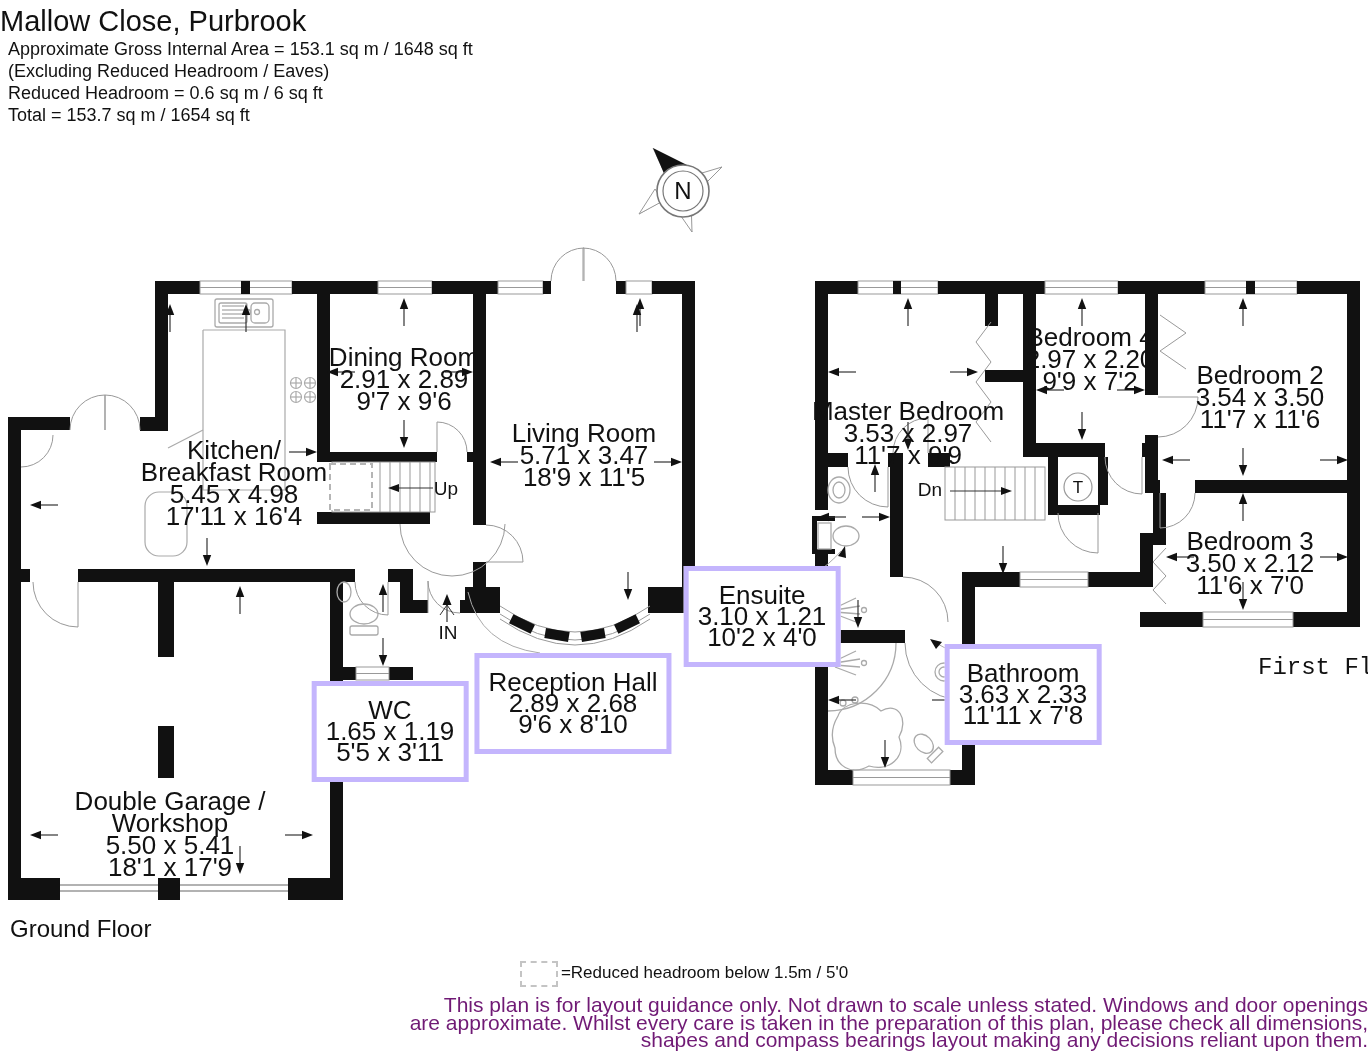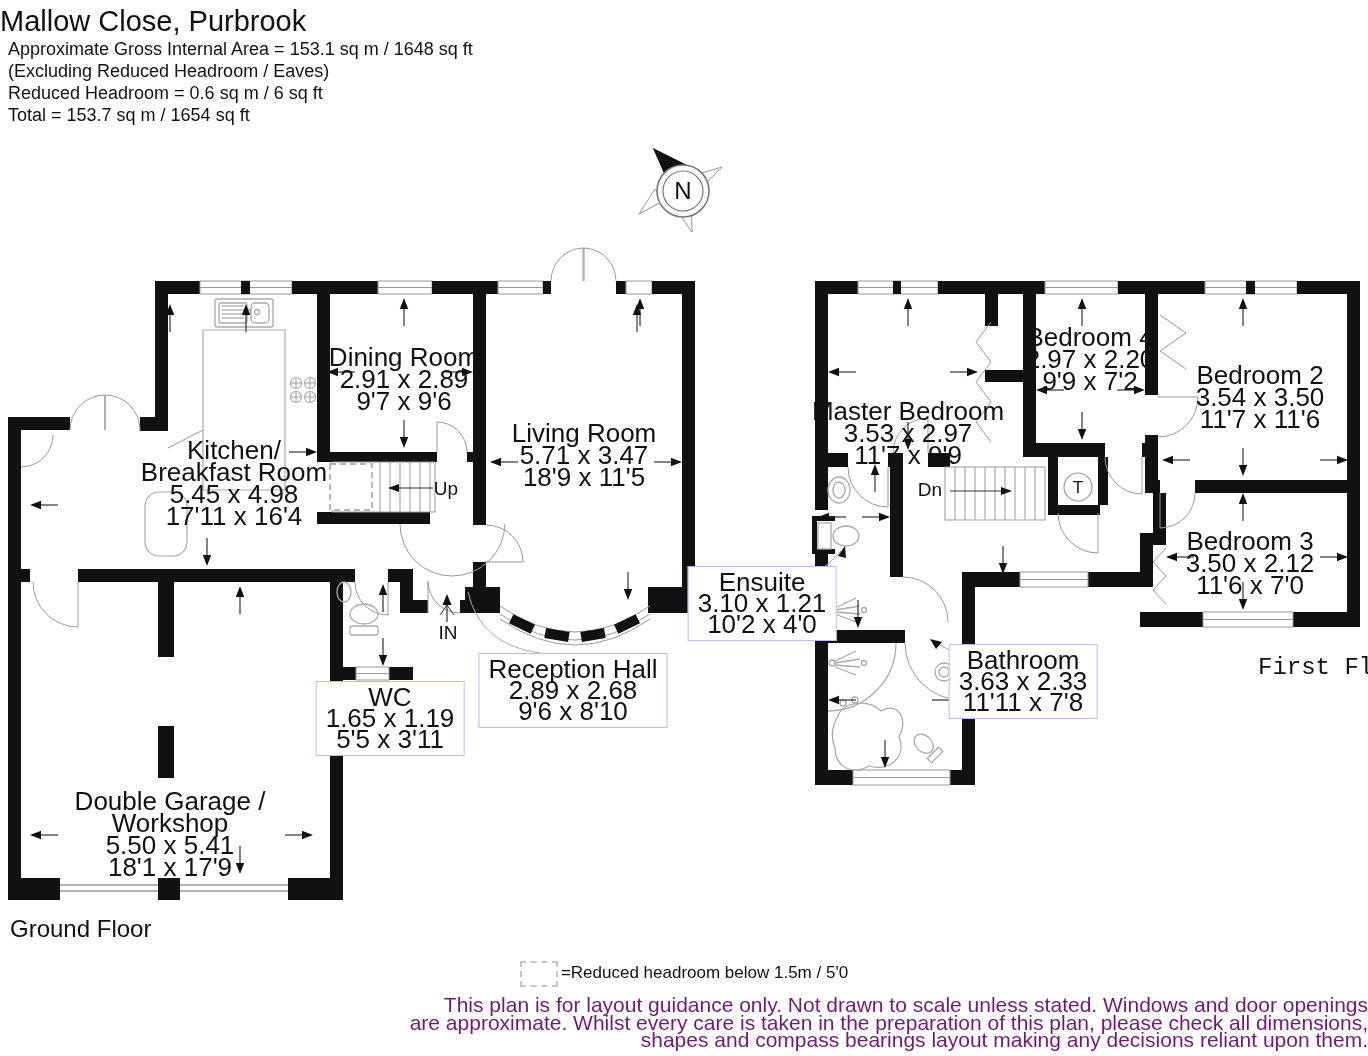--- a/index.html
+++ b/index.html
@@ -4,21 +4,21 @@
 <style>
   html,body{margin:0;padding:0;background:#fff;}
   #page{position:relative;width:1368px;height:1056px;background:#fff;overflow:hidden;
         font-family:"Liberation Sans", sans-serif;color:#111;}
   #plan-svg{position:absolute;left:0;top:0;}
   .hdr{position:absolute;left:0;top:4px;width:100%;text-align:left;}
   .hdr .t{font-size:29px;line-height:34px;}
   .hdr .s{font-size:18px;line-height:22px;margin-left:8px;}
   .lbl{position:absolute;transform:translateX(-50%);text-align:center;
        font-size:26px;line-height:22px;white-space:nowrap;}
-  .box{border:1px solid #c4b5fd;background:#fff;padding:5px 9px;line-height:21px;}
+  .box{border:5px solid #c4b5fd;background:#fff;padding:14px 9px;line-height:21px;}
   .floor{position:absolute;font-size:24px;line-height:26px;white-space:nowrap;}
   .tiny{position:absolute;transform:translate(-50%,-50%);font-size:19px;white-space:nowrap;}
   .legend{position:absolute;left:0;top:958px;width:100%;text-align:center;font-size:17px;line-height:30px;}
   .legend .swatch{display:inline-block;width:34px;height:22px;border:2px dashed #c4c4c4;
         vertical-align:middle;margin-right:3px;background:#fff;}
   .disc{position:absolute;left:0;top:996px;width:100%;text-align:right;font-size:21px;line-height:17.5px;color:#701a75;}
 </style>
 </head>
 <body>
 

